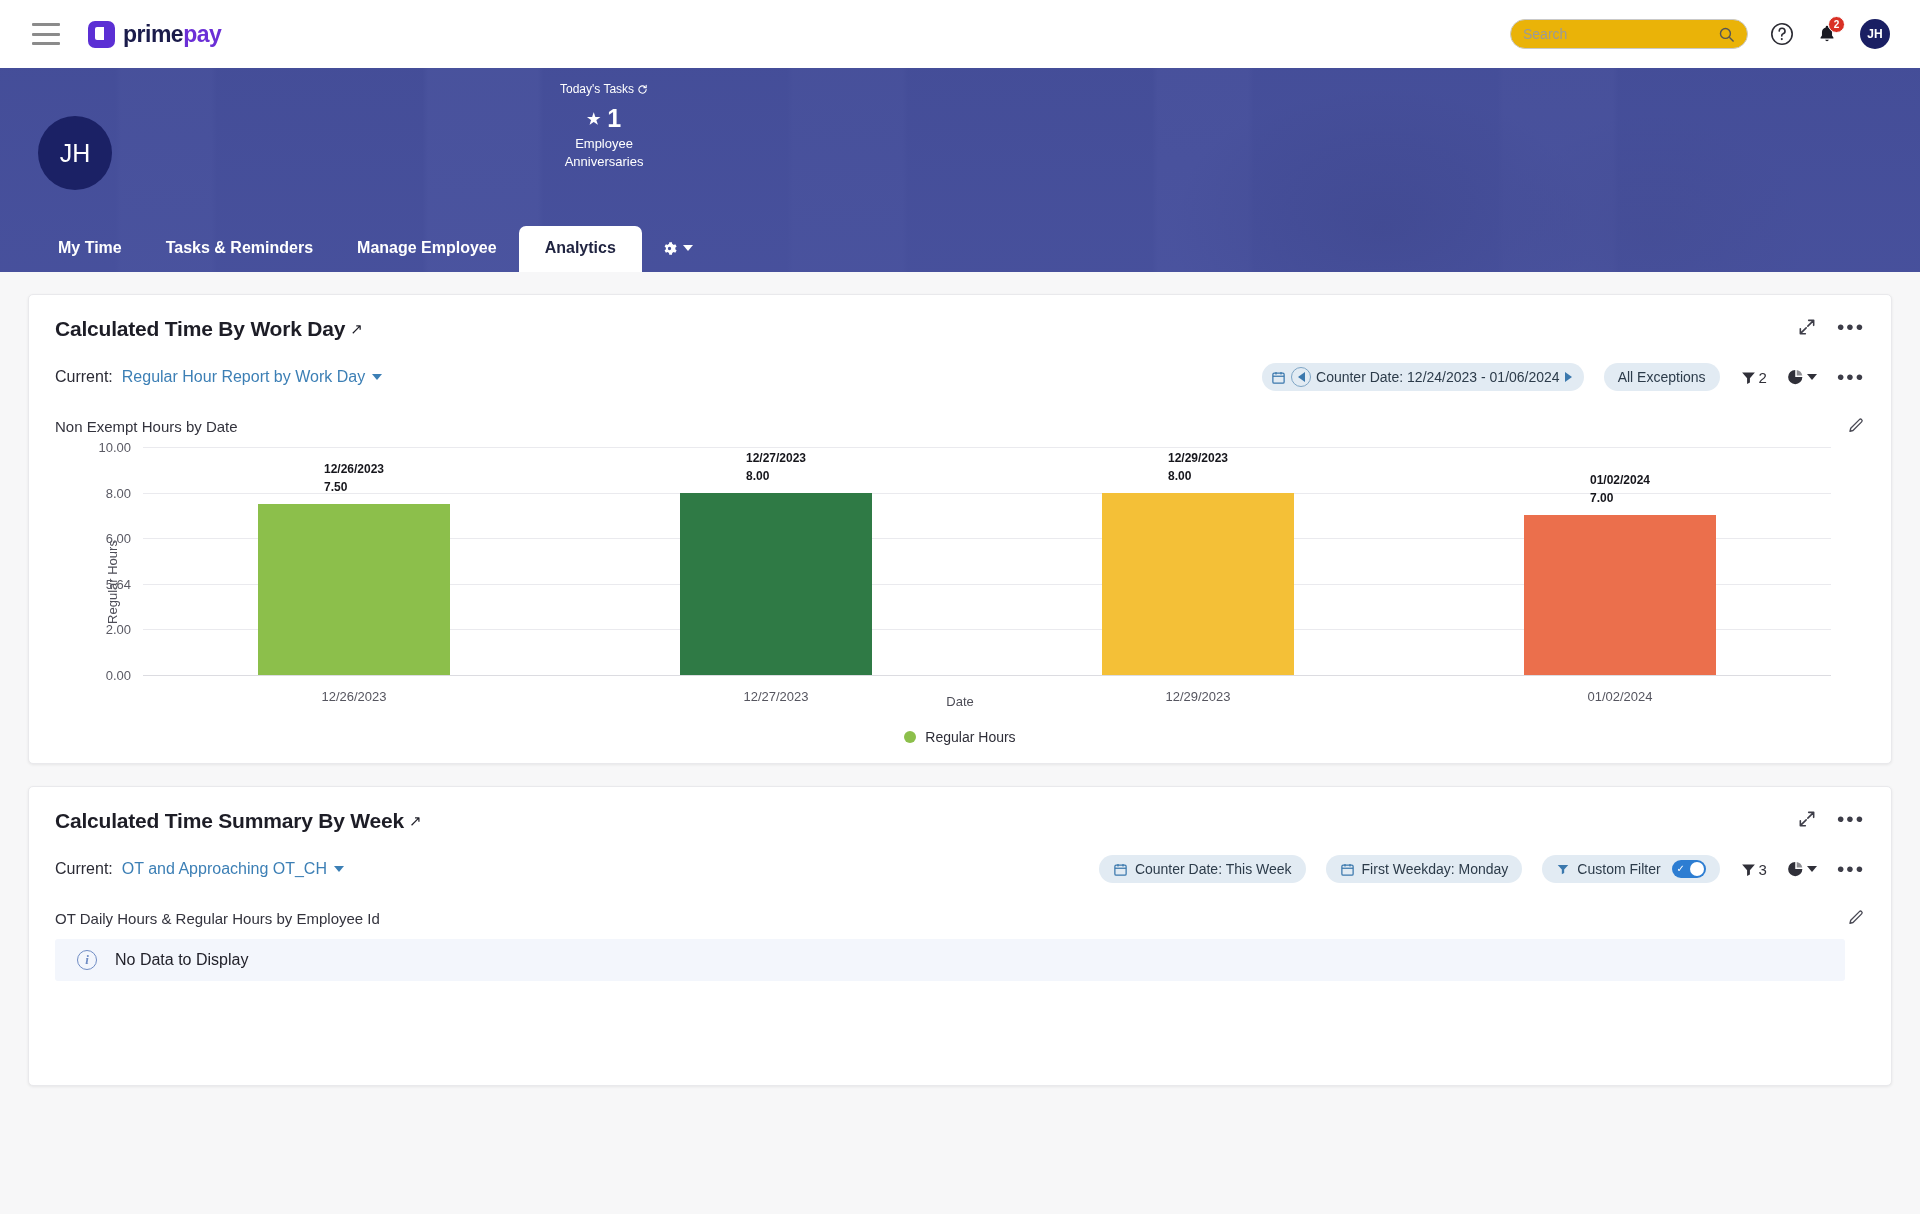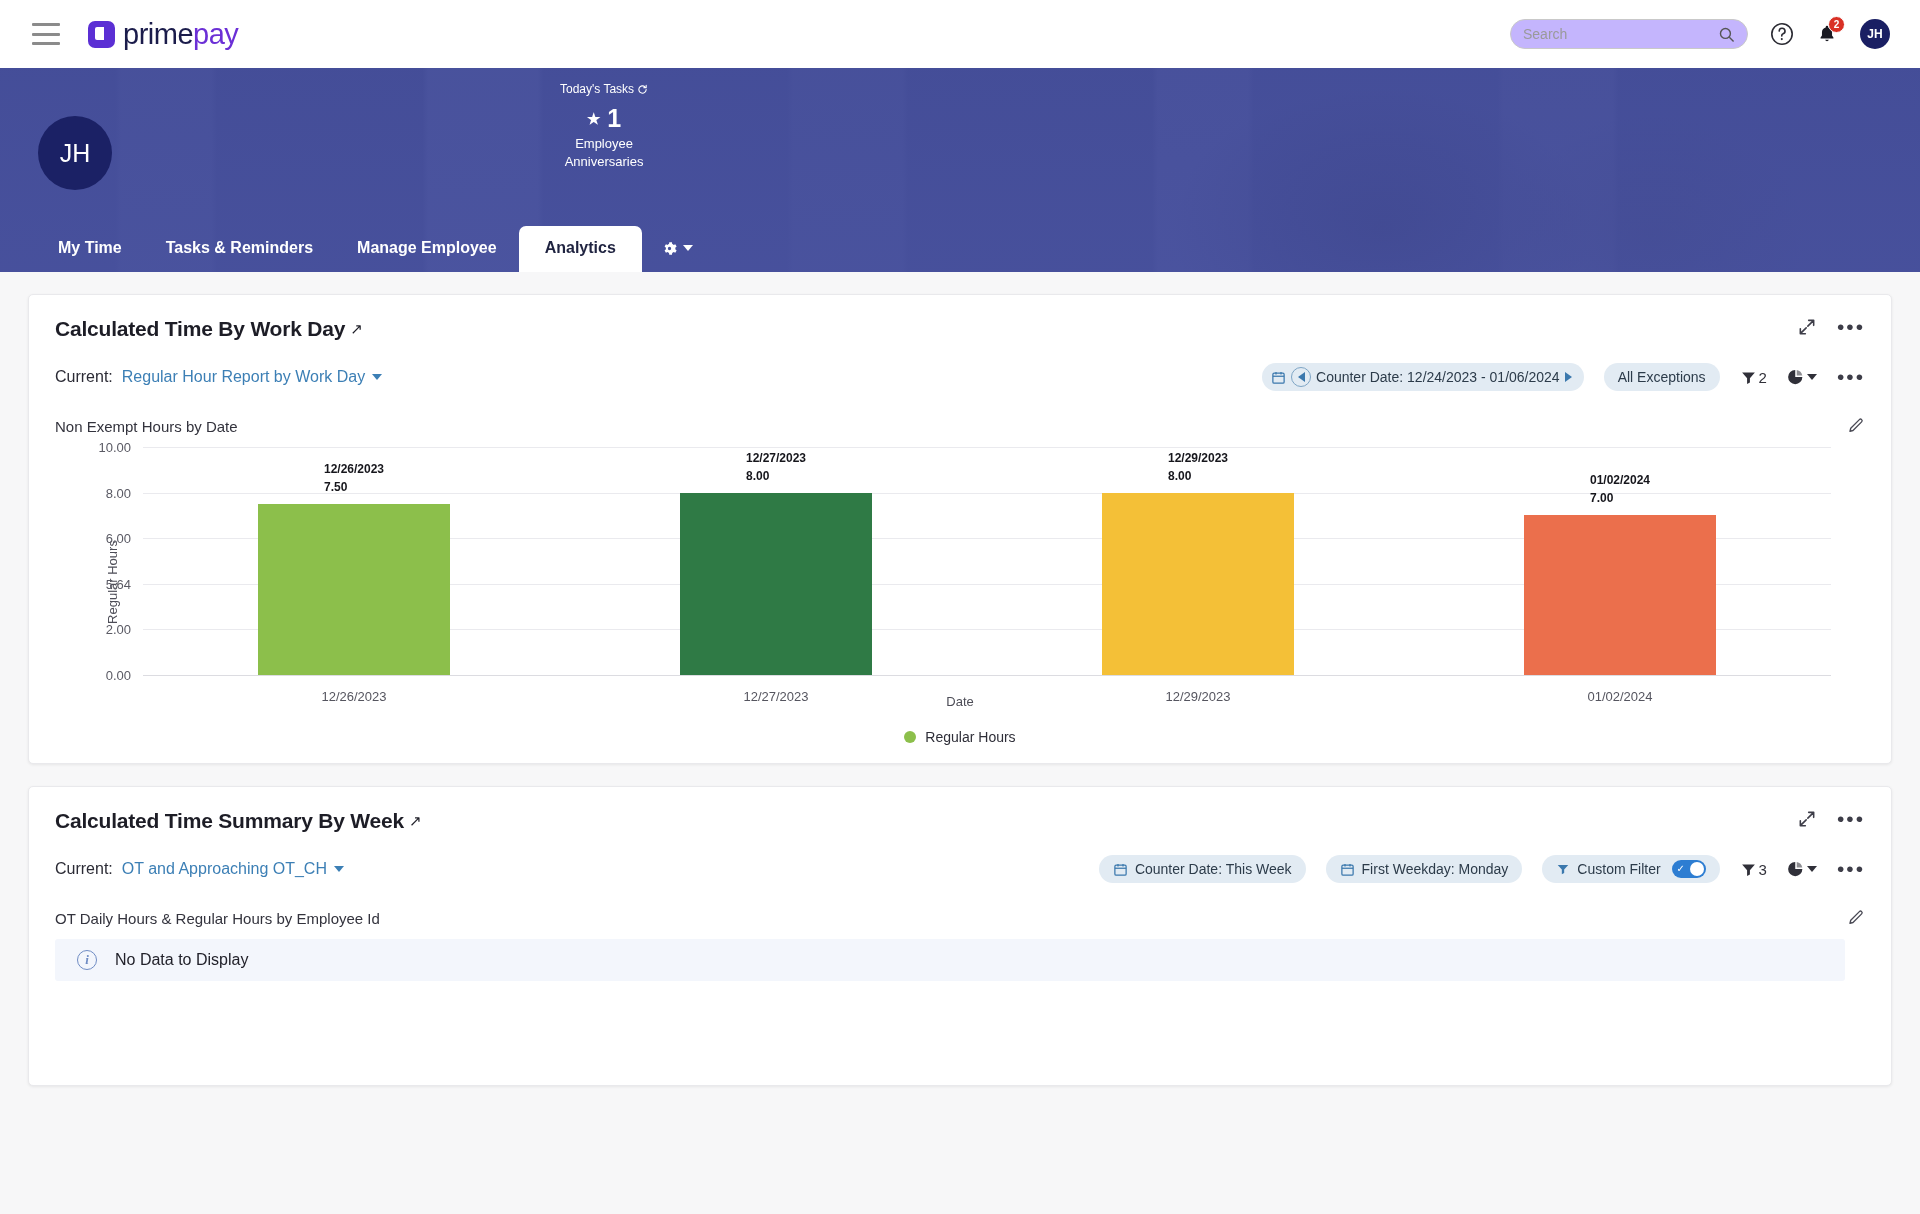--- a/index.html
+++ b/index.html
@@ -25,32 +25,32 @@
 
   .brand { display: flex; align-items: center; margin-left: 28px; }
   .brand-mark {
     width: 27px; height: 27px; border-radius: 7px;
     background: #5b2fd4; position: relative; margin-right: 8px;
   }
   .brand-mark::after {
     content: ""; position: absolute; left: 7px; top: 6px;
     width: 9px; height: 13px; background: #fff; border-radius: 2px 0 0 2px;
   }
-  .brand-text { font-size: 29px; font-weight: 400; letter-spacing: -0.5px; }
+  .brand-text { font-size: 23px; font-weight: 700; letter-spacing: -0.5px; }
   .brand-text .p1 { color: #1b1c4b; }
   .brand-text .p2 { color: #6b2fd6; }
 
   .topbar-right {
     margin-left: auto; display: flex; align-items: center; gap: 22px;
     padding-right: 8px;
   }
   .searchbox {
     width: 238px; height: 30px; border: 1px solid #c9c9c9; border-radius: 16px;
     display: flex; align-items: center; padding: 6px 12px;
-    background: #c4b5fd;
+    background: #eab308;
   }
   .searchbox input {
     border: none; outline: none; flex: 1; font-size: 14px; color: #555;
     font-family: "Liberation Sans", sans-serif; background: transparent;
   }
   .searchbox input::placeholder { color: #9a9a9a; }
   .icon-svg { display: block; }
   .help-icon { cursor: pointer; }
   .bell-wrap { position: relative; cursor: pointer; }
   .bell-badge {

